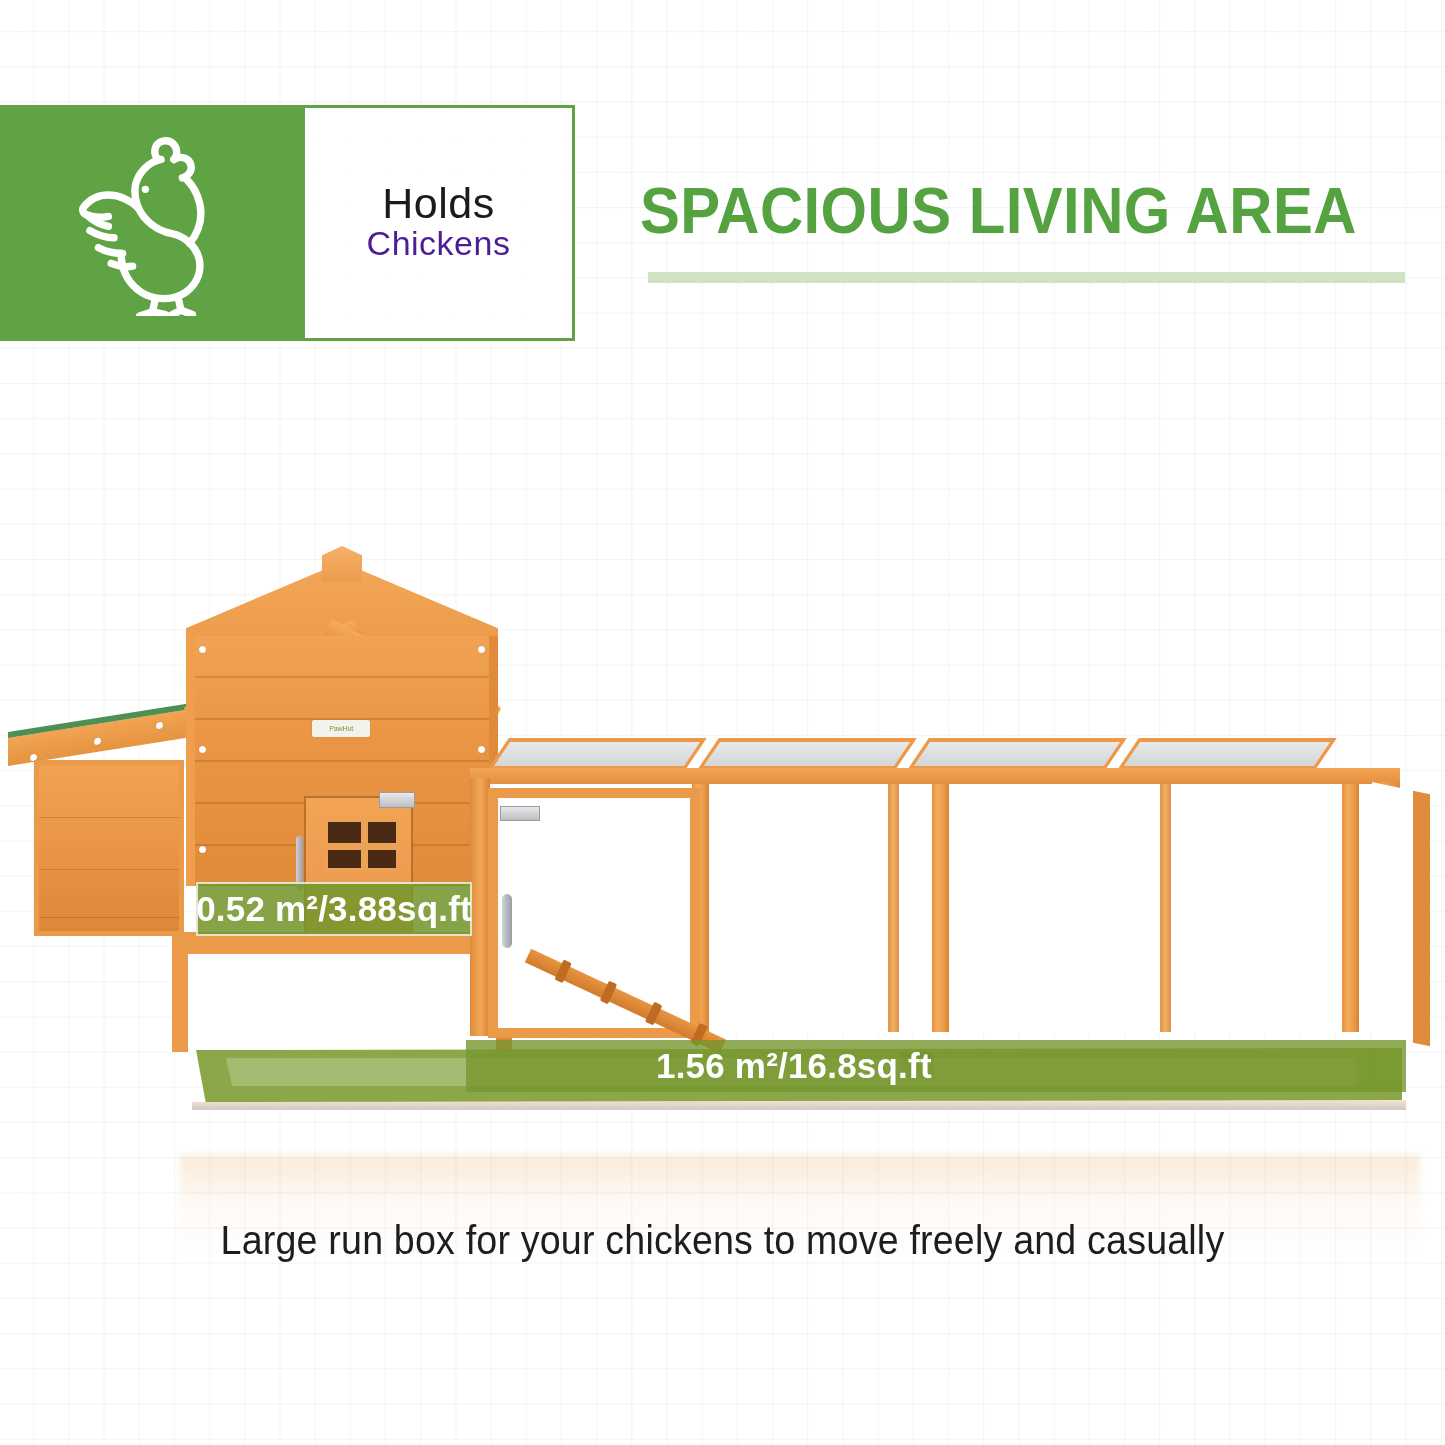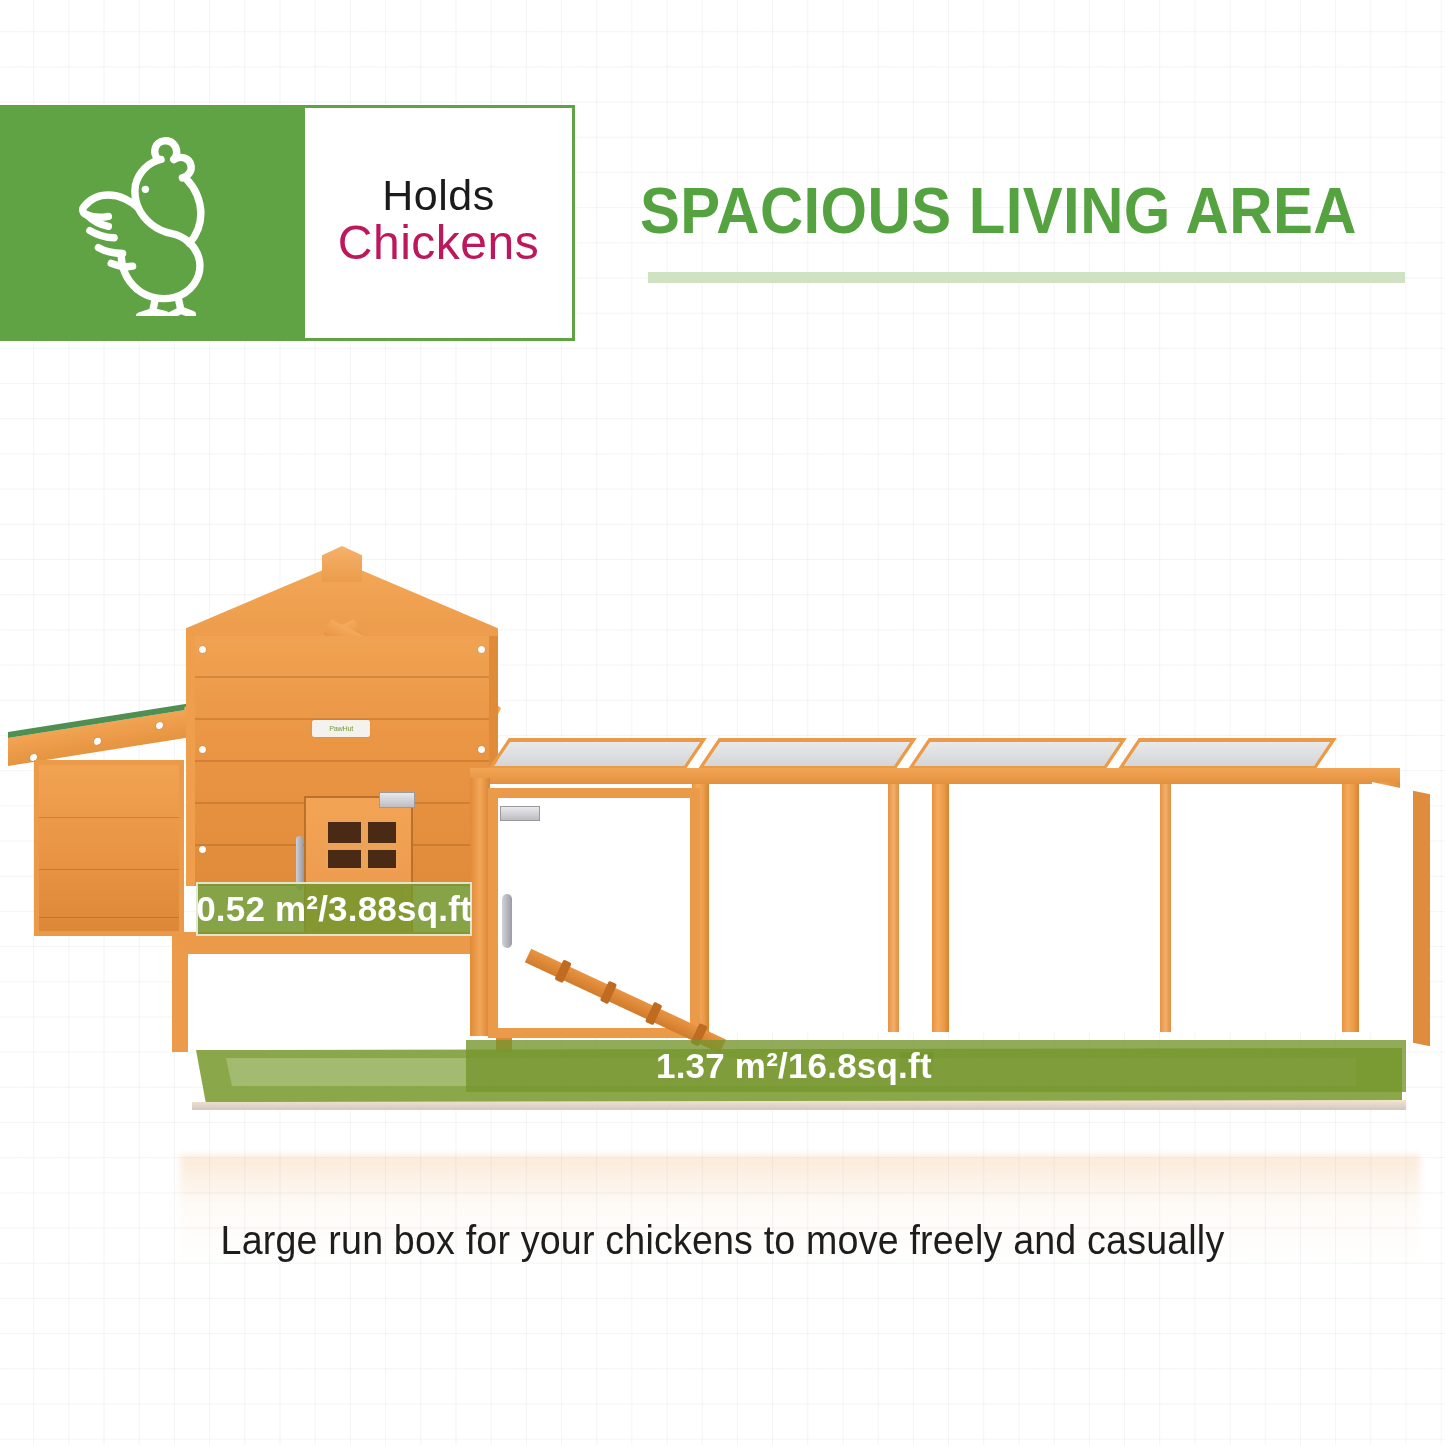--- a/index.html
+++ b/index.html
@@ -44,21 +44,21 @@
   }
   #holds-label {
     font-size:43px; color:#1b1b1b; letter-spacing:.5px;
     line-height:1.05; font-weight:400;
   }
   #holds-count {
     font-size:84px; color:#5FA344; font-weight:700;
     line-height:1.0; letter-spacing:-1px; margin:2px 0 1px;
   }
   #holds-unit {
-    font-size:48px; color:#be185d; letter-spacing:.5px;
+    font-size:34px; color:#4c1d95; letter-spacing:.5px;
     line-height:1.05; font-weight:400;
   }
 
   
   #headline {
     position:absolute; left:640px; top:178px;
     width:780px;
     font-size:65px; font-weight:700; color:#55A340;
     letter-spacing:.5px; line-height:1;
     transform:scaleX(.92); transform-origin:left center;
@@ -471,16 +471,16 @@
   <div id="floor-green-inner"></div>
   <div id="floor-base"></div>
 </div>
 
 <div id="reflection"></div>
 
 <div id="badge-coop" class="area-badge">
   <span>0.52 m²/3.88sq.ft</span>
 </div>
 <div id="badge-run" class="area-badge">
-  <span>1.37 m²/16.8sq.ft</span>
+  <span>1.56 m²/16.8sq.ft</span>
 </div>
 
 <div id="caption">Large run box for your chickens to move freely and casually</div>
 
 </body></html>

